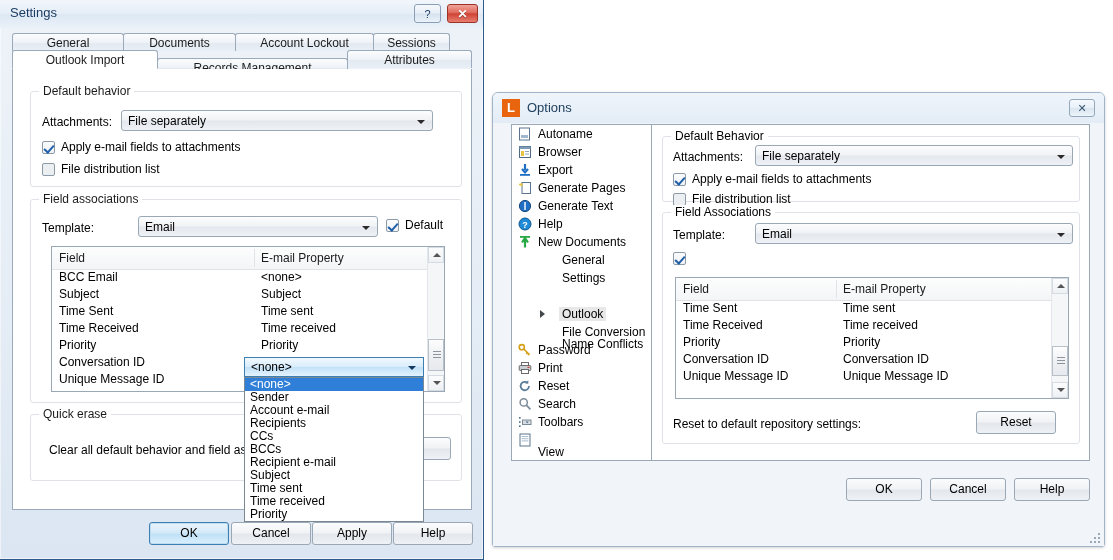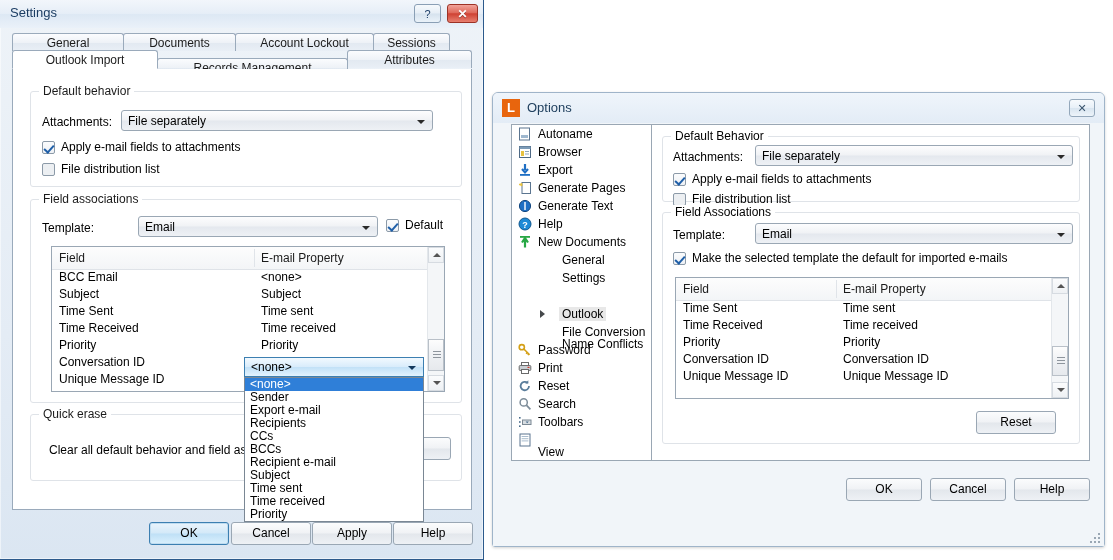--- a/index.html
+++ b/index.html
@@ -323,21 +323,21 @@
   <div class="btn" style="left:312px;top:522px;width:80px;">Apply</div>
   <div class="btn" style="left:393px;top:522px;width:80px;">Help</div>
 
   <div id="inline-combo" style="left:244px;top:357px;width:180px;">
     <span class="combo-text">&lt;none&gt;</span>
     <span class="arr"></span>
   </div>
   <div id="dropdown-open" style="left:244px;top:377px;width:180px;">
     <div class="dd-item sel">&lt;none&gt;</div>
     <div class="dd-item">Sender</div>
-    <div class="dd-item">Export e-mail</div>
+    <div class="dd-item">Account e-mail</div>
     <div class="dd-item">Recipients</div>
     <div class="dd-item">CCs</div>
     <div class="dd-item">BCCs</div>
     <div class="dd-item">Recipient e-mail</div>
     <div class="dd-item">Subject</div>
     <div class="dd-item">Time sent</div>
     <div class="dd-item">Time received</div>
     <div class="dd-item">Priority</div>
   </div>
 </div>
@@ -514,21 +514,20 @@
       </div>
 
       <div class="og" style="left:10px;top:87px;width:418px;height:232px;">
         <span class="og-title">Field Associations</span>
         <span class="lbl" style="left:10px;top:15px;">Template:</span>
         <div class="combo" style="left:92px;top:10px;width:318px;">
           <span class="combo-text">Email</span>
           <span class="arr"></span>
         </div>
         <div class="chk on" style="left:10px;top:39px;"></div>
-        <span class="chk-label" style="left:29px;top:38px;">Make the selected template the default for imported e-mails</span>
 
         <div class="lv" style="left:12px;top:64px;width:394px;height:122px;">
           <div class="lv-head">
             <span class="hc" style="left:7px;">Field</span>
             <span class="hsep" style="left:160px;"></span>
             <span class="hc" style="left:167px;">E-mail Property</span>
           </div>
           <div class="lv-body">
             <div class="lv-row">
               <span class="lv-c1">Time Sent</span>
@@ -561,20 +560,21 @@
                   <i></i>
                   <i></i>
                 </span>
             </div>
             <div class="sb-btn sb-dn">
                 <span class="tri"></span>
               </div>
           </div>
         </div>
 
+        <span class="lbl" style="left:10px;top:204px;">Reset to default repository settings:</span>
         <div class="btn" style="left:313px;top:198px;width:80px;">Reset</div>
       </div>
     </div>
 
     <div class="btn" style="left:353px;top:355px;width:76px;">OK</div>
     <div class="btn" style="left:437px;top:355px;width:76px;">Cancel</div>
     <div class="btn" style="left:521px;top:355px;width:76px;">Help</div>
 
     <div id="resize-grip">
       <i style="right:0;bottom:0;"></i>

